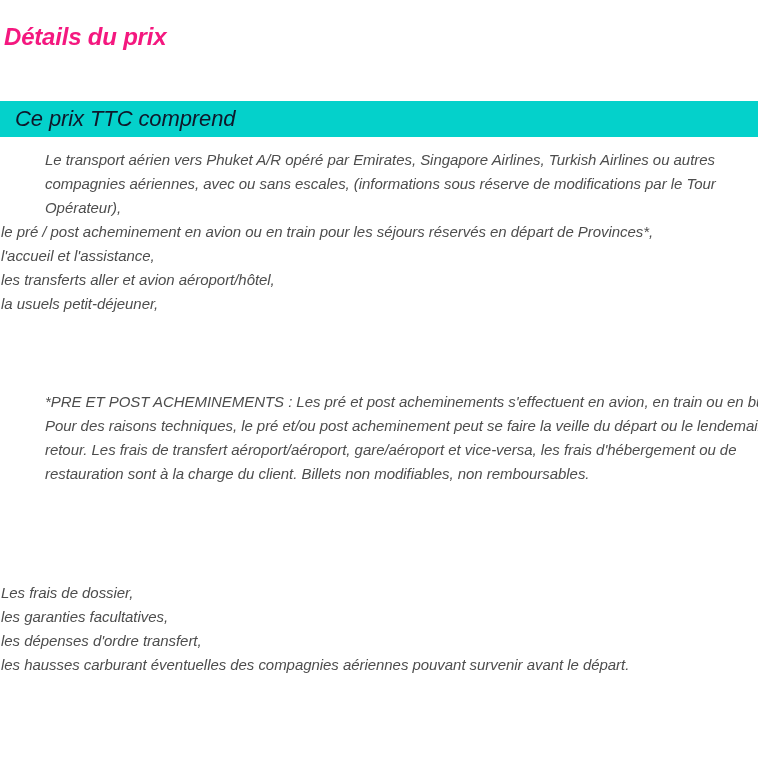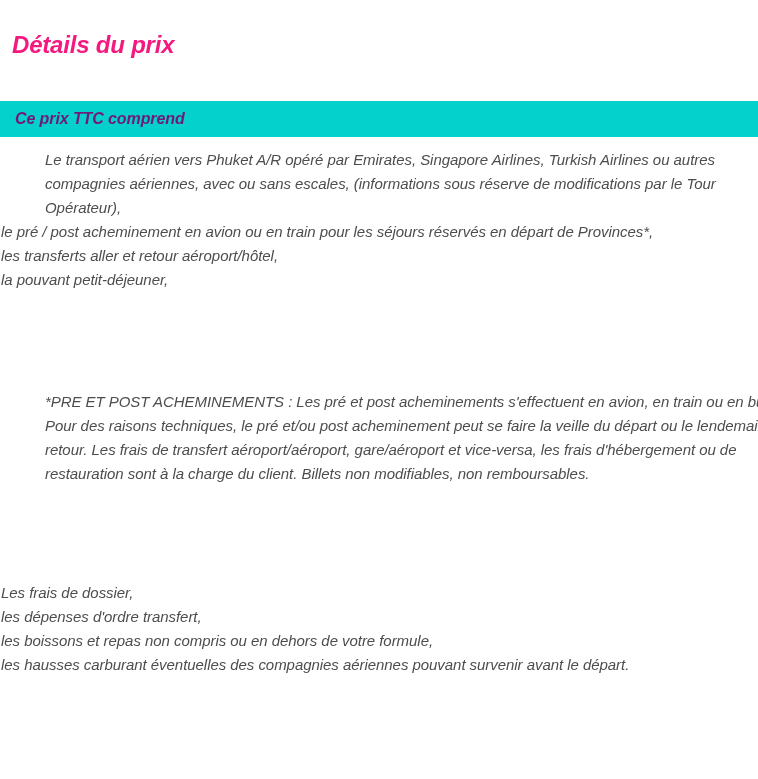--- a/index.html
+++ b/index.html
@@ -21,21 +21,21 @@
     width: 758px;
     height: 779px;
     background: #ffffff;
   }
 
   
   .page-title {
     position: absolute;
     left: 0px;
     top: 18px;
-    margin: 12px;
+    margin: 4px;
     font-family: "Liberation Sans", "DejaVu Sans", sans-serif;
     font-size: 24px;
     line-height: 30px;
     font-style: italic;
     font-weight: bold;
     letter-spacing: -0.2px;
     color: #f4187f;
     white-space: nowrap;
     text-align: center;
   }
@@ -48,26 +48,26 @@
     height: 36px;
     background: #04d1cb;
     box-sizing: border-box;
   }
   .section-bar .section-bar-label {
     display: block;
     position: absolute;
     left: 15px;
     top: 4px;
     font-family: "Liberation Sans", "DejaVu Sans", sans-serif;
-    font-size: 16px;
+    font-size: 22px;
     line-height: 28px;
     font-style: italic;
-    font-weight: bold;
+    font-weight: normal;
     letter-spacing: -0.1px;
-    color: #701a75;
+    color: #0f172a;
     white-space: nowrap;
   }
 
   #bar-included { top: 101px; }
   #bar-excluded { top: 534px; }
 
   
   .body-block {
     position: absolute;
     left: 1px;
@@ -101,29 +101,30 @@
 
   <h1 class="page-title">Détails du prix</h1>
 
   <div class="section-bar" id="bar-included">
     <span class="section-bar-label">Ce prix TTC comprend</span>
   </div>
 
   <div class="body-block" id="included-list">
     <p class="body-paragraph">Le transport aérien vers Phuket A/R opéré par Emirates, Singapore Airlines, Turkish Airlines ou autres compagnies aériennes, avec ou sans escales, (informations sous réserve de modifications par le Tour Opérateur),</p>
     <p class="body-line">le pré / post acheminement en avion ou en train pour les séjours réservés en départ de Provinces*,</p>
-    <p class="body-line">les transferts aller et retour aéroport/hôtel,</p>
-    <p class="body-line">la pouvant petit-déjeuner,</p>
+    <p class="body-line">l'accueil et l'assistance,</p>
+    <p class="body-line">les transferts aller et avion aéroport/hôtel,</p>
+    <p class="body-line">la usuels petit-déjeuner,</p>
   </div>
 
   <div class="body-block" id="included-note">
     <p class="body-paragraph">*PRE ET POST ACHEMINEMENTS : Les pré et post acheminements s'effectuent en avion, en train ou en bus. Pour des raisons techniques, le pré et/ou post acheminement peut se faire la veille du départ ou le lendemain du retour. Les frais de transfert aéroport/aéroport, gare/aéroport et vice-versa, les frais d'hébergement ou de restauration sont à la charge du client. Billets non modifiables, non remboursables.</p>
   </div>
 
 
   <div class="body-block" id="excluded-list">
     <p class="body-line">Les frais de dossier,</p>
+    <p class="body-line">les garanties facultatives,</p>
     <p class="body-line">les dépenses d'ordre transfert,</p>
-    <p class="body-line">les boissons et repas non compris ou en dehors de votre formule,</p>
     <p class="body-line">les hausses carburant éventuelles des compagnies aériennes pouvant survenir avant le départ.</p>
   </div>
 
 </div>
 
 </body></html>

